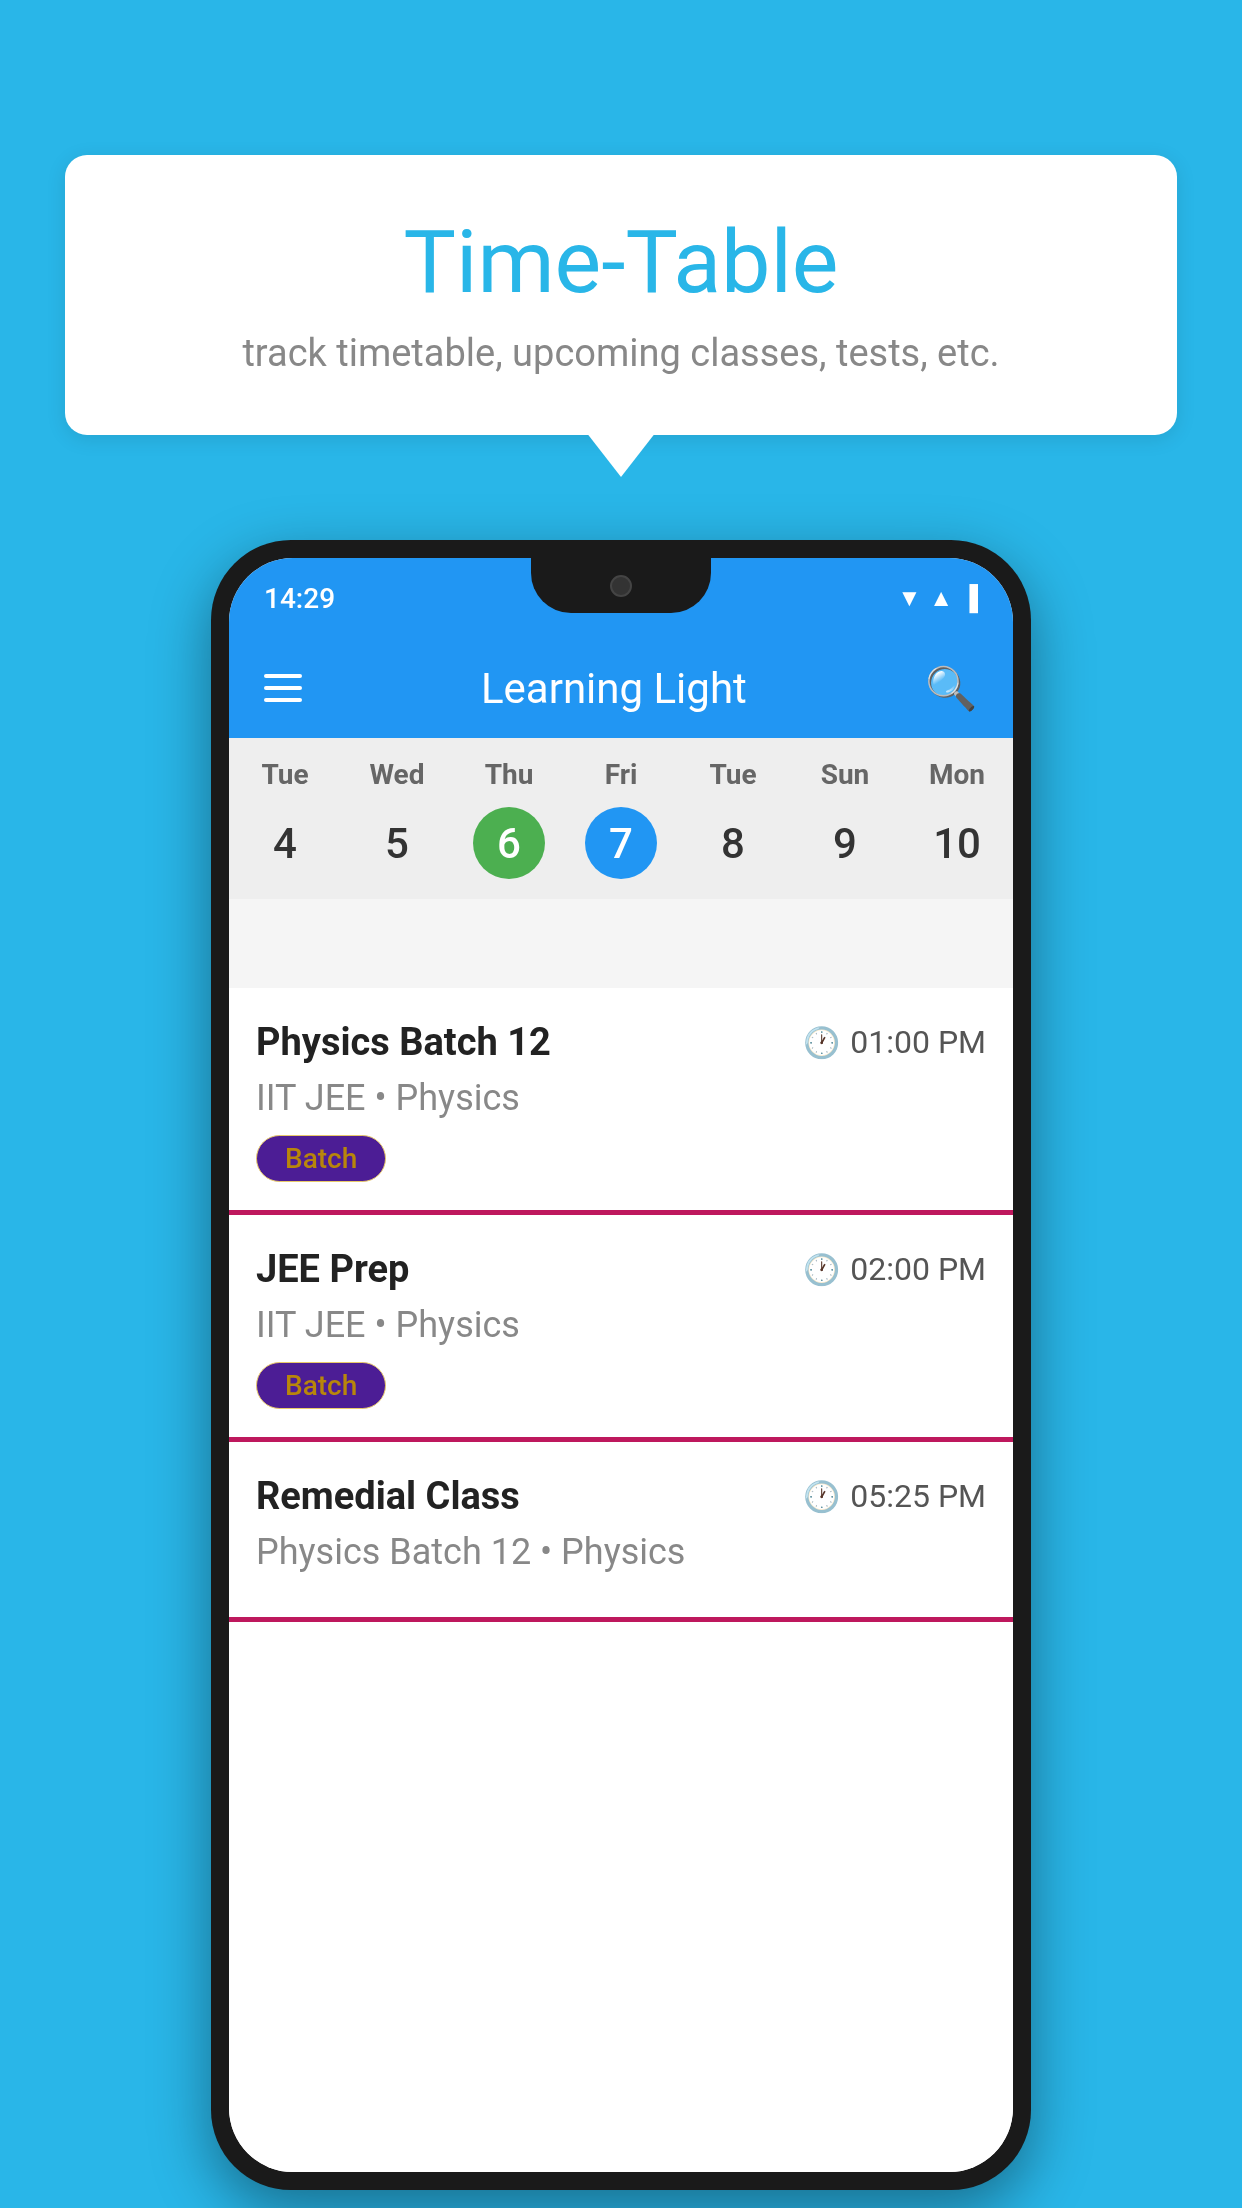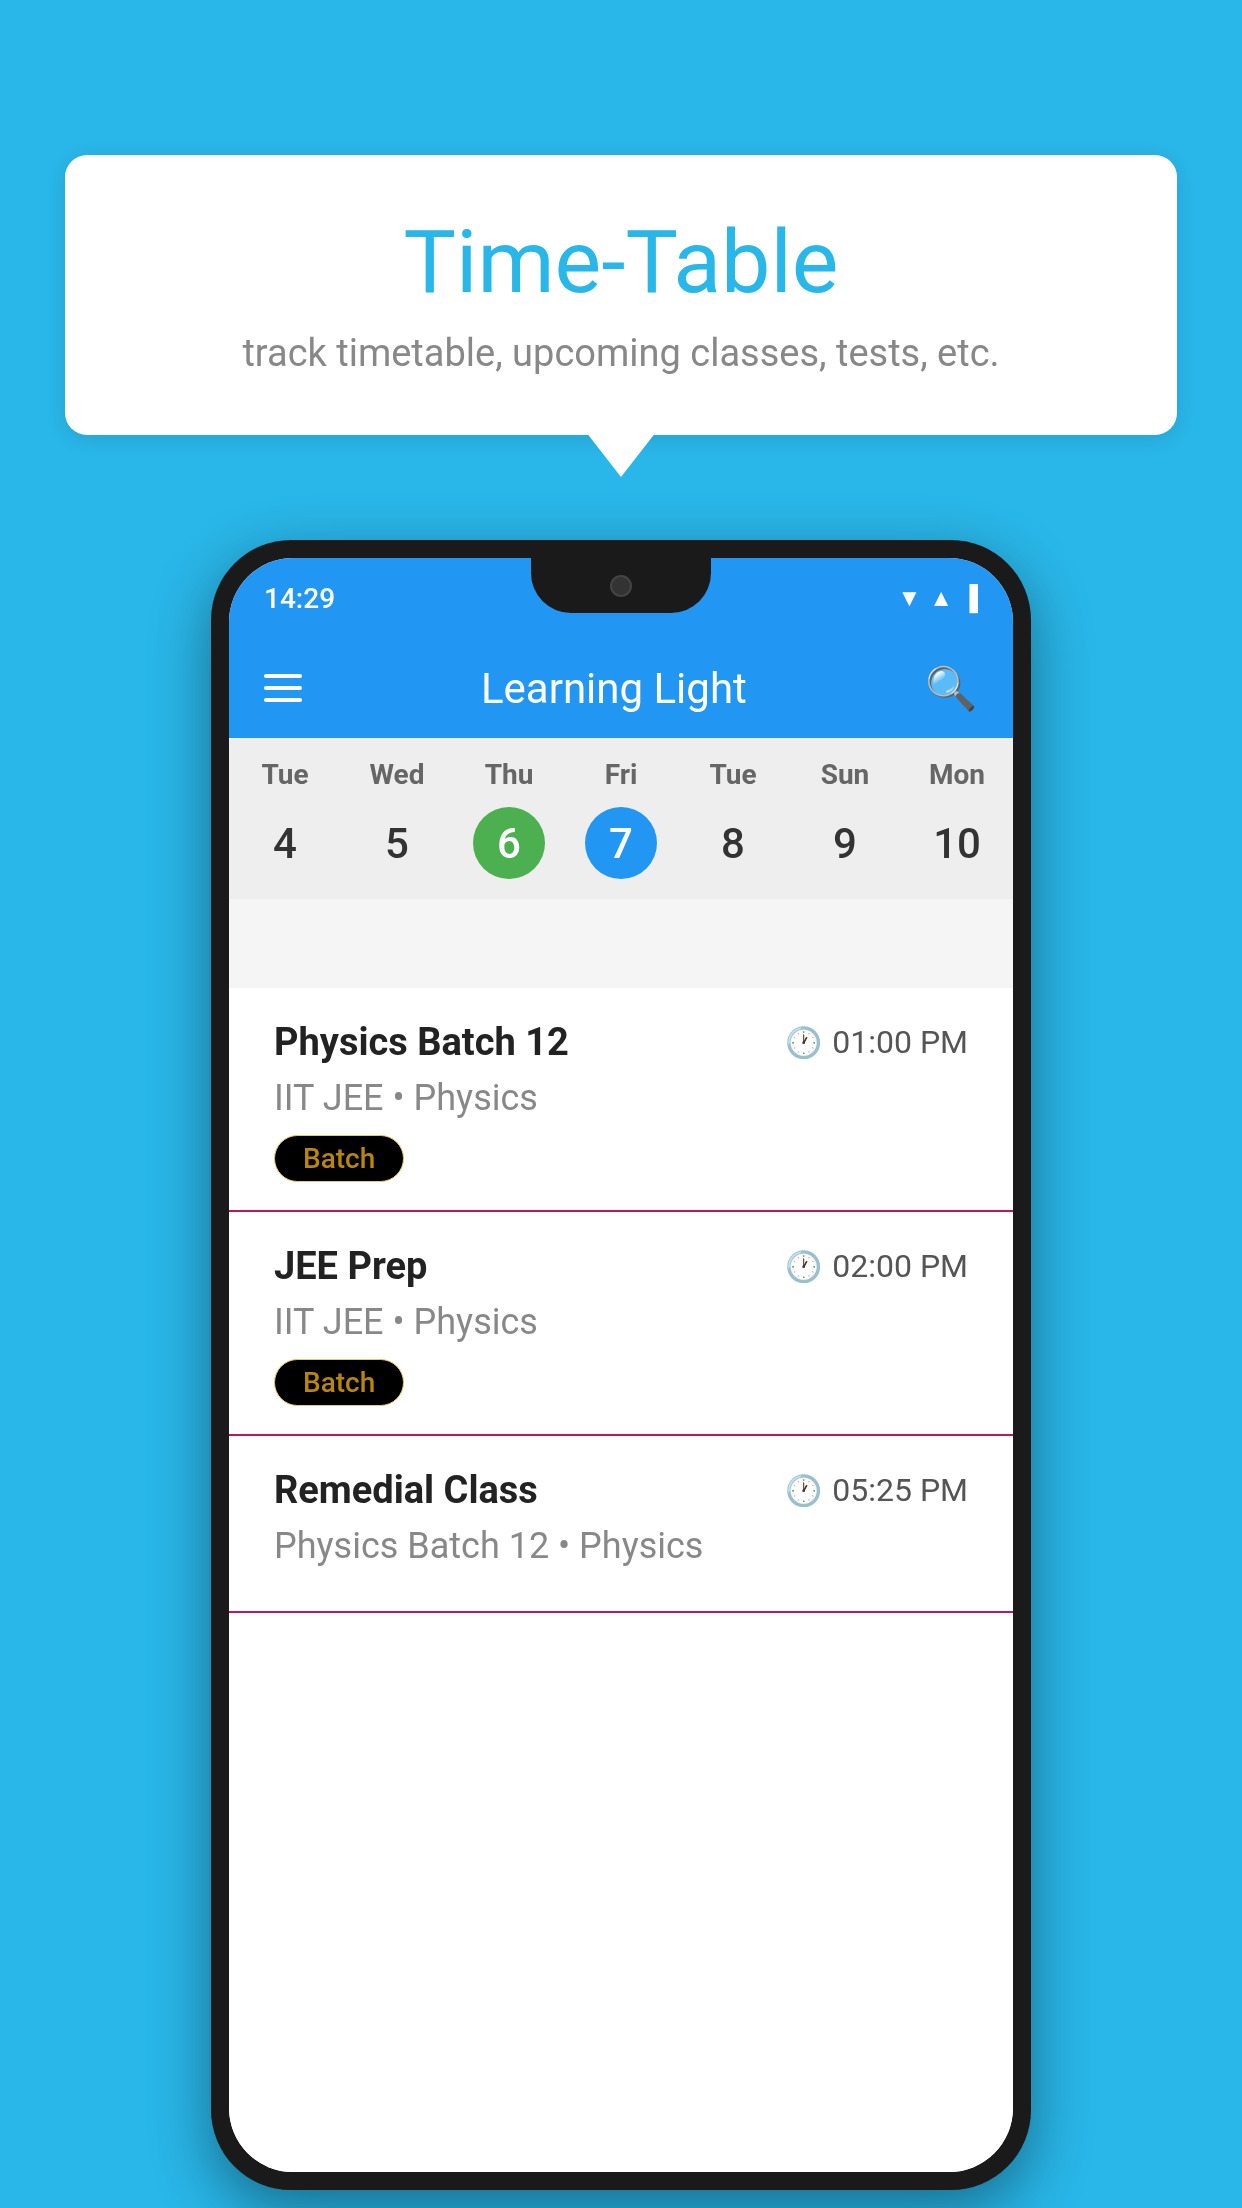--- a/index.html
+++ b/index.html
@@ -278,22 +278,22 @@
       top: 430px;
       left: 0;
       right: 0;
       bottom: 0;
       background: white;
       overflow: hidden;
     }
 
     .schedule-item {
       background: white;
-      padding: 32px 45px 28px;
-      border-bottom: 2px solid #be185d;
+      padding: 32px 27px 28px;
+      border-bottom: 5px solid #be185d;
     }
 
     .item-header {
       display: flex;
       justify-content: space-between;
       align-items: center;
       margin-bottom: 10px;
     }
 
     .item-title {
@@ -317,21 +317,21 @@
 
     .item-subtitle {
       font-size: 36px;
       color: #888;
       margin-bottom: 16px;
       margin-top: 13px;
     }
 
     .batch-badge {
       display: inline-block;
-      background: #000000;
+      background: #4c1d95;
       color: #b8860b;
       border: 1px solid #e8c96a;
       border-radius: 30px;
       padding: 6px 28px;
       font-size: 28px;
       font-weight: 500;
     }
   </style>
 </head>
 <body>

